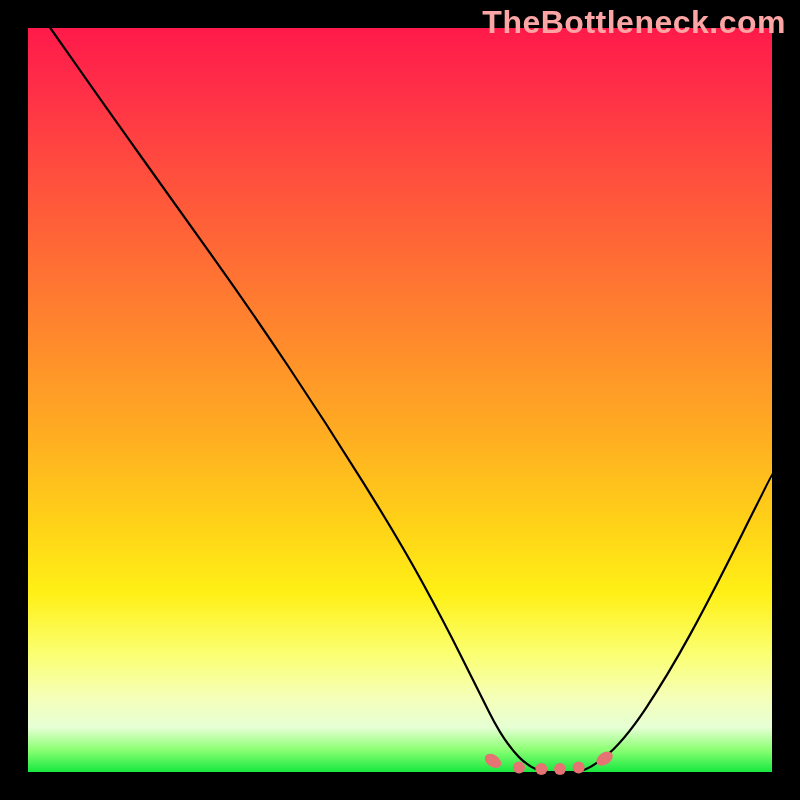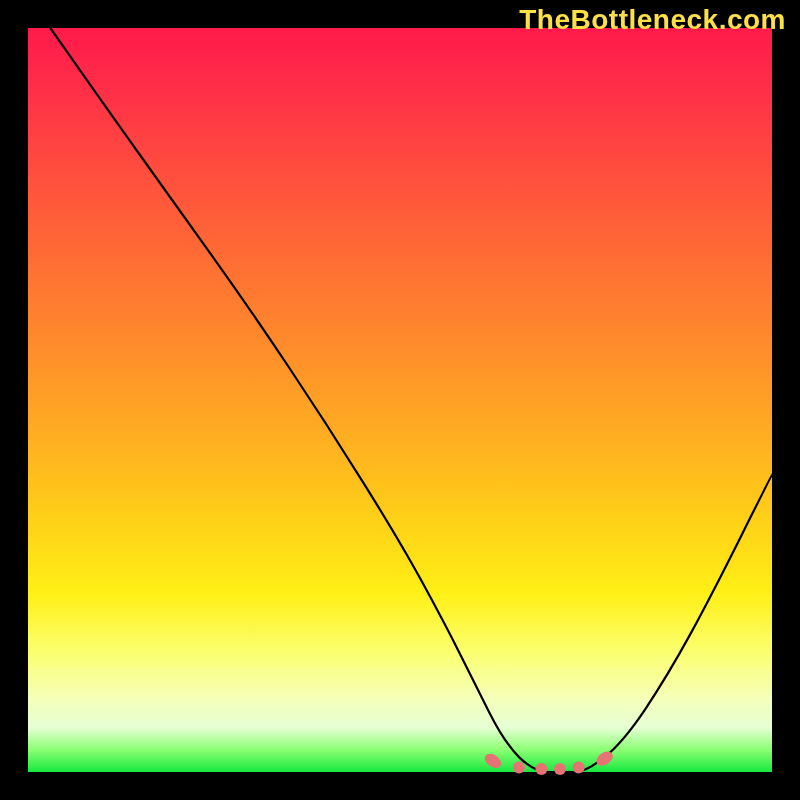--- a/index.html
+++ b/index.html
@@ -14,22 +14,22 @@
   .frame {
     position: relative;
     width: 800px;
     height: 800px;
     background: #000;
   }
   .watermark {
     position: absolute;
     top: 4px;
     right: 14px;
-    color: #fde047;
-    font-size: 28px;
+    color: #fca5a5;
+    font-size: 32px;
     font-weight: 600;
     letter-spacing: 0.5px;
     z-index: 30;
     user-select: none;
   }
   
   .plot {
     position: absolute;
     left: 28px;
     top: 28px;

